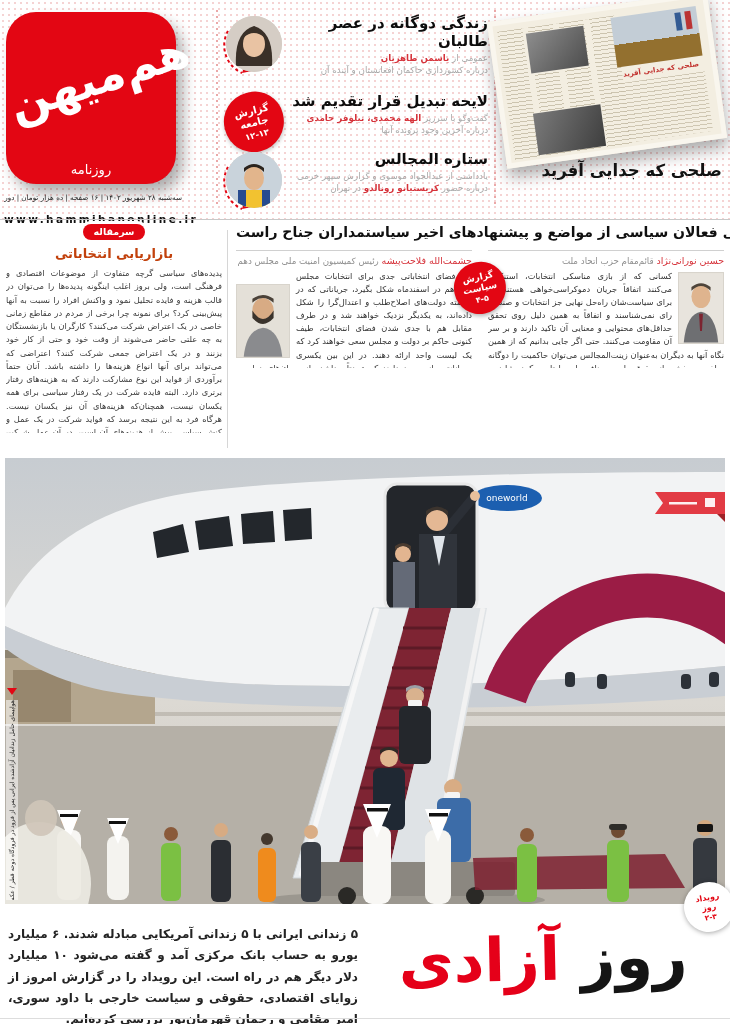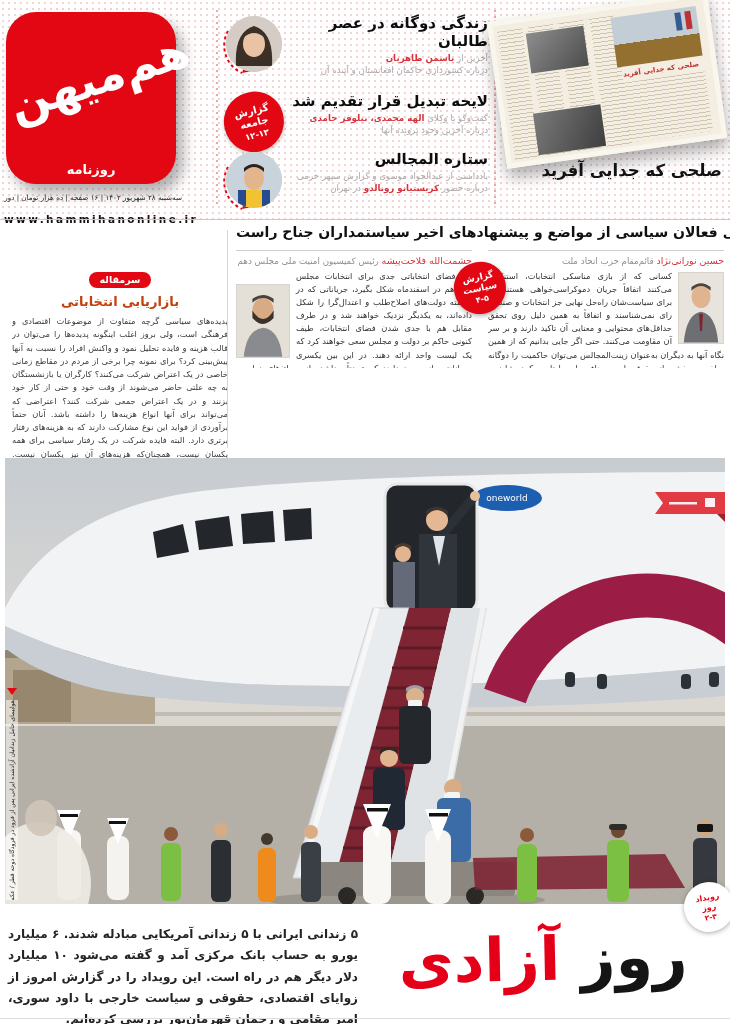--- a/index.html
+++ b/index.html
@@ -13,21 +13,21 @@
     background-size:6px 6px;}
   .hsep{position:absolute;top:10px;width:2px;height:196px;
     background:repeating-linear-gradient(180deg,#eba8a8 0 2px,transparent 2px 6px);}
   .hsep.s1{left:216px}.hsep.s2{left:494px}
 
   .logo{position:absolute;left:6px;top:12px;width:170px;height:172px;background:#e30613;
     border-radius:30px;box-shadow:7px 9px 14px rgba(0,0,0,.32);}
   .logo-script{position:absolute;left:0;top:4px;width:100%;height:128px;color:#fff;
     font-size:46px;font-weight:bold;text-align:center;line-height:128px;transform:rotate(-18deg);}
   .logo-sub{position:absolute;bottom:7px;left:50%;transform:translateX(-50%);
-    color:#fff;font-size:13px;font-weight:bold;}
+    color:#fff;font-size:13px;font-weight:normal;}
   .dateline{position:absolute;left:4px;top:193px;width:178px;font-size:7.2px;color:#222;
     white-space:nowrap;overflow:hidden;direction:rtl;}
   .website{position:absolute;left:4px;top:213px;width:178px;font-size:10.5px;font-weight:bold;
     letter-spacing:2.4px;color:#111;white-space:nowrap;}
 
   
   .teasers{position:absolute;left:222px;top:0;width:270px;height:219px;}
   .teaser{position:absolute;left:2px;width:264px;display:flex;align-items:flex-start;}
   .t1{top:14px}.t2{top:92px}.t3{top:150px}
   .tpw{position:relative;width:62px;height:64px;flex:none;}
@@ -65,21 +65,21 @@
     background:repeating-linear-gradient(180deg,#c6bda7 0 1px,transparent 1px 4px);opacity:.8;}
   .preview-headline{position:absolute;right:8px;top:161px;width:232px;text-align:right;direction:rtl;
     font-size:16.5px;font-weight:bold;color:#121212;}
   .preview-sub{position:absolute;right:8px;top:186px;width:240px;text-align:right;direction:rtl;
     font-size:8.5px;color:#a5a5a5;}
   .preview-sub b{color:#d6323a;}
 
   .rule1{position:absolute;left:0;top:219px;width:730px;height:1px;background:#c9c9c9;}
 
   
-  .editorial{position:absolute;left:12px;top:224px;width:216px;direction:rtl;margin-top:48px;}
+  .editorial{position:absolute;left:6px;top:224px;width:216px;direction:rtl;}
   .ed-pill{width:62px;margin:0 auto;background:#e30613;color:#fff;font-size:9.5px;font-weight:bold;
     text-align:center;padding:2px 0 3px;border-radius:10px;box-shadow:0 0 0 3px #fff;}
   .ed-title{margin-top:6px;text-align:center;color:#c2410c;font-size:13px;font-weight:bold;}
   .ed-body{margin-top:6px;font-size:8.3px;line-height:1.6;text-align:justify;color:#3c3c3c;
     height:166px;overflow:hidden;}
   .vdiv{position:absolute;left:227px;top:230px;width:1px;height:218px;background:#d6d6d6;}
 
   
   .article{position:absolute;left:236px;top:224px;width:488px;}
   .kicker{text-align:center;font-size:14px;font-weight:bold;color:#101010;white-space:nowrap;}
@@ -154,36 +154,36 @@
             <svg viewBox="0 0 56 56" width="56" height="56">
               <rect width="56" height="56" fill="#d5cdc5"></rect>
               <path d="M10 50 Q 8 16 28 10 Q 48 16 46 50 Z" fill="#3a3028"></path>
               <ellipse cx="28" cy="28" rx="11" ry="13" fill="#e9c3a3"></ellipse>
               <path d="M17 22 Q 28 12 39 22 L 39 18 Q 28 8 17 18 Z" fill="#3a3028"></path>
             </svg>
           </div>
         </div>
         <div class="ttext">
           <div class="thead">زندگی دوگانه در عصر طالبان</div>
-          <div class="tcredit"><span>آخرین از </span><b>یاسمن طاهریان</b></div>
+          <div class="tcredit"><span>عمومی از </span><b>یاسمن طاهریان</b></div>
           <div class="tdesc">درباره کشورداری حاکمان افغانستان و آینده آن</div>
         </div>
       </div>
 
       <div class="teaser t2">
         <div class="tpw">
           <div class="rbadge">
             <span class="l">گزارش</span>
             <span class="l">جامعه</span>
             <span class="p">۱۲-۱۳</span>
           </div>
         </div>
         <div class="ttext">
           <div class="thead">لایحه تبدیل قرار تقدیم شد</div>
-          <div class="tcredit"><span>گفت‌وگو با وکلای </span><b>الهه محمدی، نیلوفر حامدی</b></div>
+          <div class="tcredit"><span>گفت‌وگو با سرریز </span><b>الهه محمدی، نیلوفر حامدی</b></div>
           <div class="tdesc">درباره آخرین وجود پرونده آنها</div>
         </div>
       </div>
 
       <div class="teaser t3">
         <div class="tpw">
           <svg class="tarc" viewBox="0 0 70 70">
             <path d="M8 20 A 30 30 0 0 0 22 62" fill="none" stroke="#e30613" stroke-width="2" stroke-dasharray="3 3"></path>
             <polygon points="22,62 32,60 25,53" fill="#e30613"></polygon>
           </svg>

